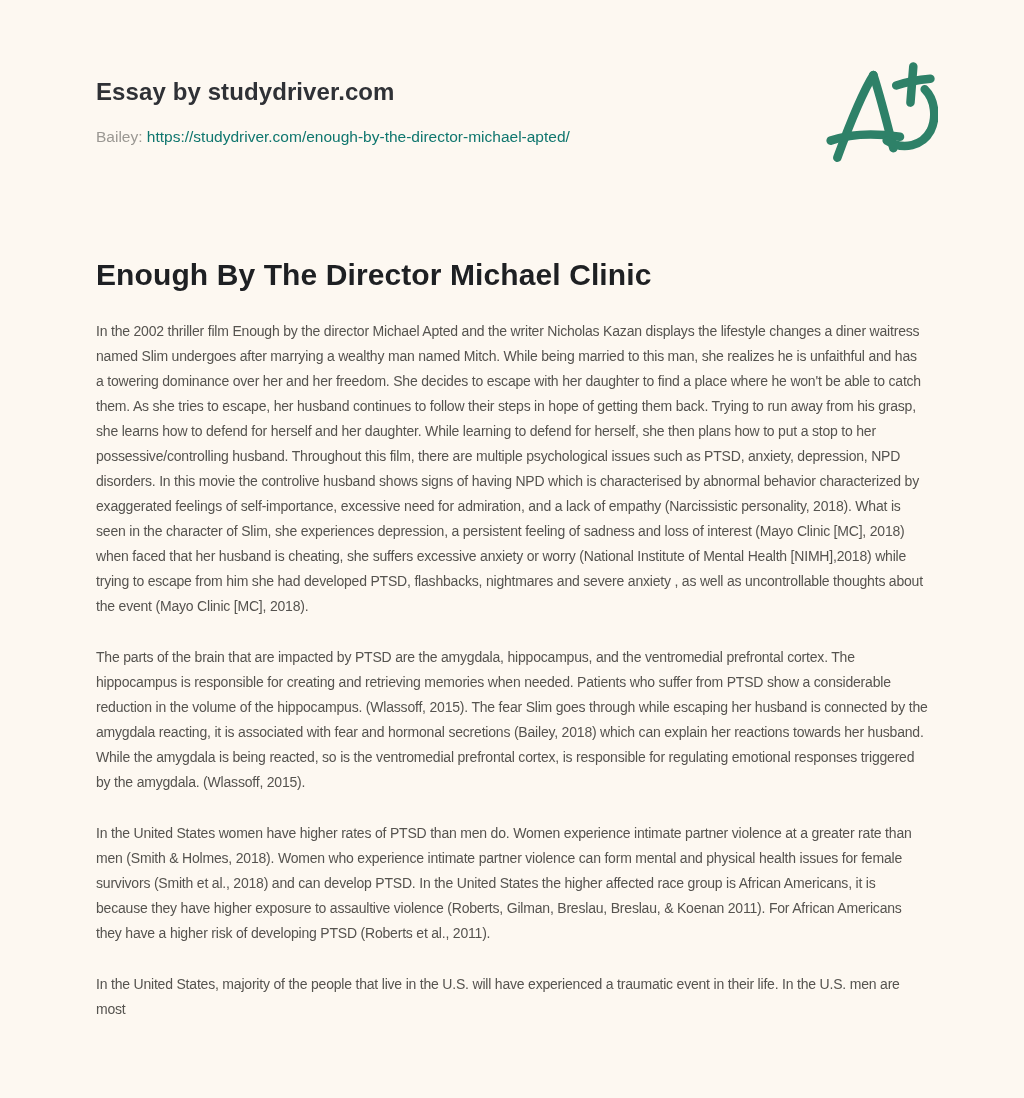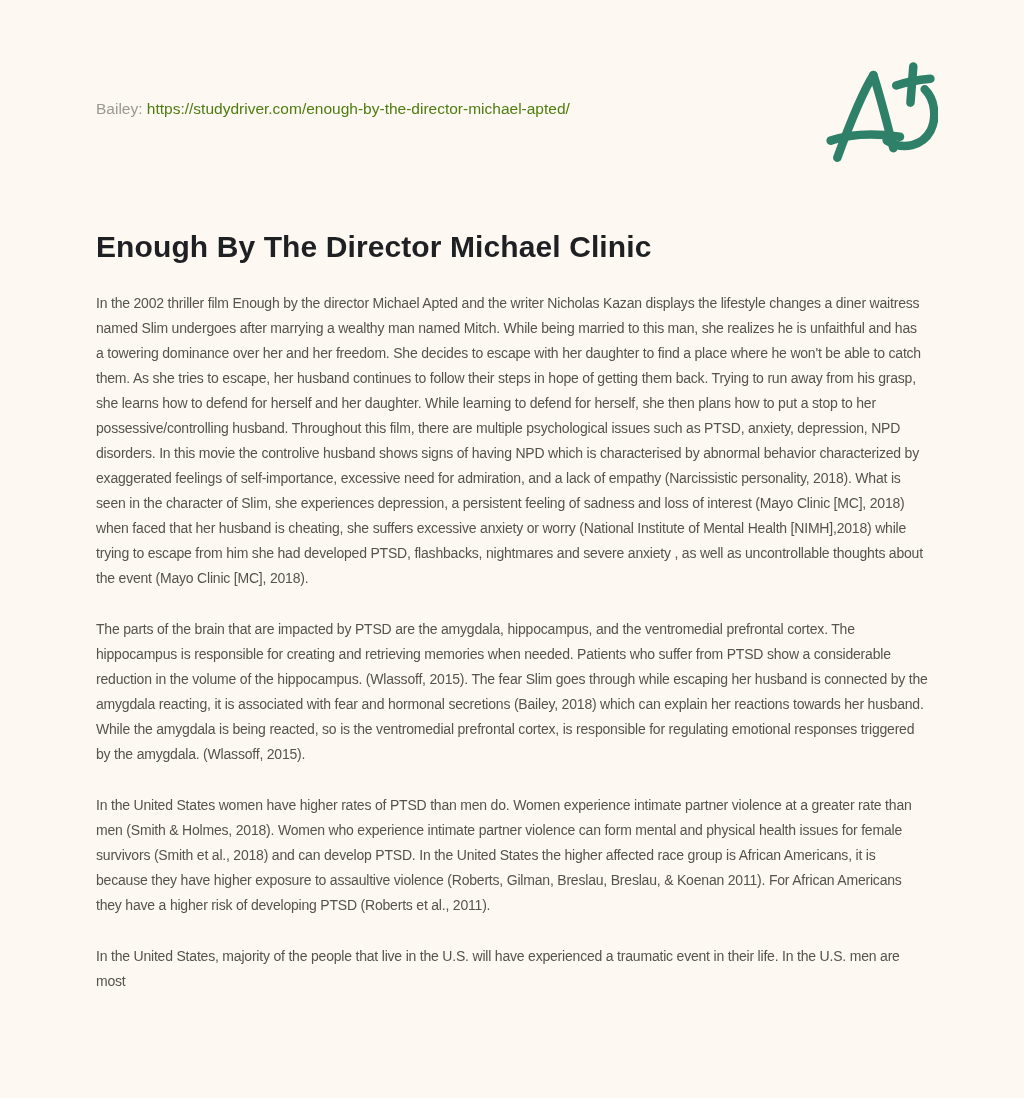--- a/index.html
+++ b/index.html
@@ -23,21 +23,21 @@
     font-weight: 700;
     color: #2f3136;
     letter-spacing: 0.1px;
   }
   .source-line {
     margin-top: 22px;
     font-size: 15.5px;
     color: #9b9893;
   }
   .source-link {
-    color: #4d7c0f;
+    color: #0f766e;
     text-decoration: none;
     cursor: pointer;
   }
   .logo {
     position: absolute;
     top: 57px;
     right: 86px;
     width: 114px;
     height: 114px;
   }
@@ -68,20 +68,21 @@
     color: #55534f;
     margin-bottom: 26px;
   }
 </style>
 </head>
 <body>
 
 <div class="page">
 
   <div class="header">
+    <div class="site-title">Essay by studydriver.com</div>
     <div class="source-line">
       <span>Bailey:</span>
       <a class="source-link">https://studydriver.com/enough-by-the-director-michael-apted/</a>
     </div>
   </div>
 
   <div class="logo">
     <svg viewBox="0 0 120 116" xmlns="http://www.w3.org/2000/svg">
       <path d="M14 104 C 28 66, 40 36, 52 17"></path>
       <path d="M52 17 C 60 42, 67 70, 73 94"></path>

